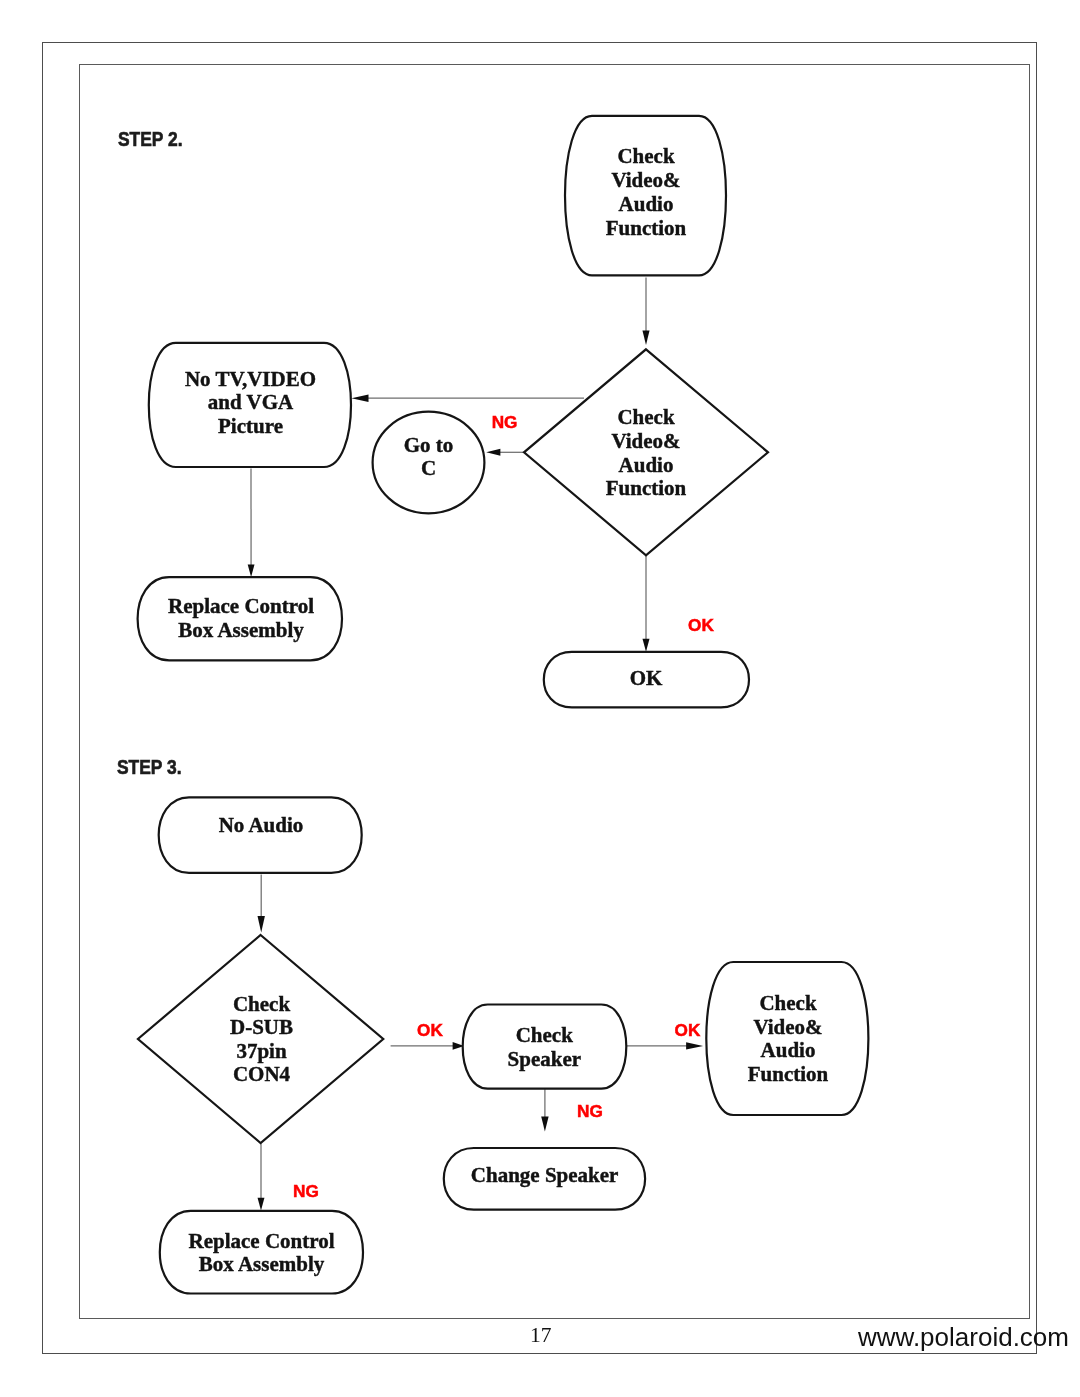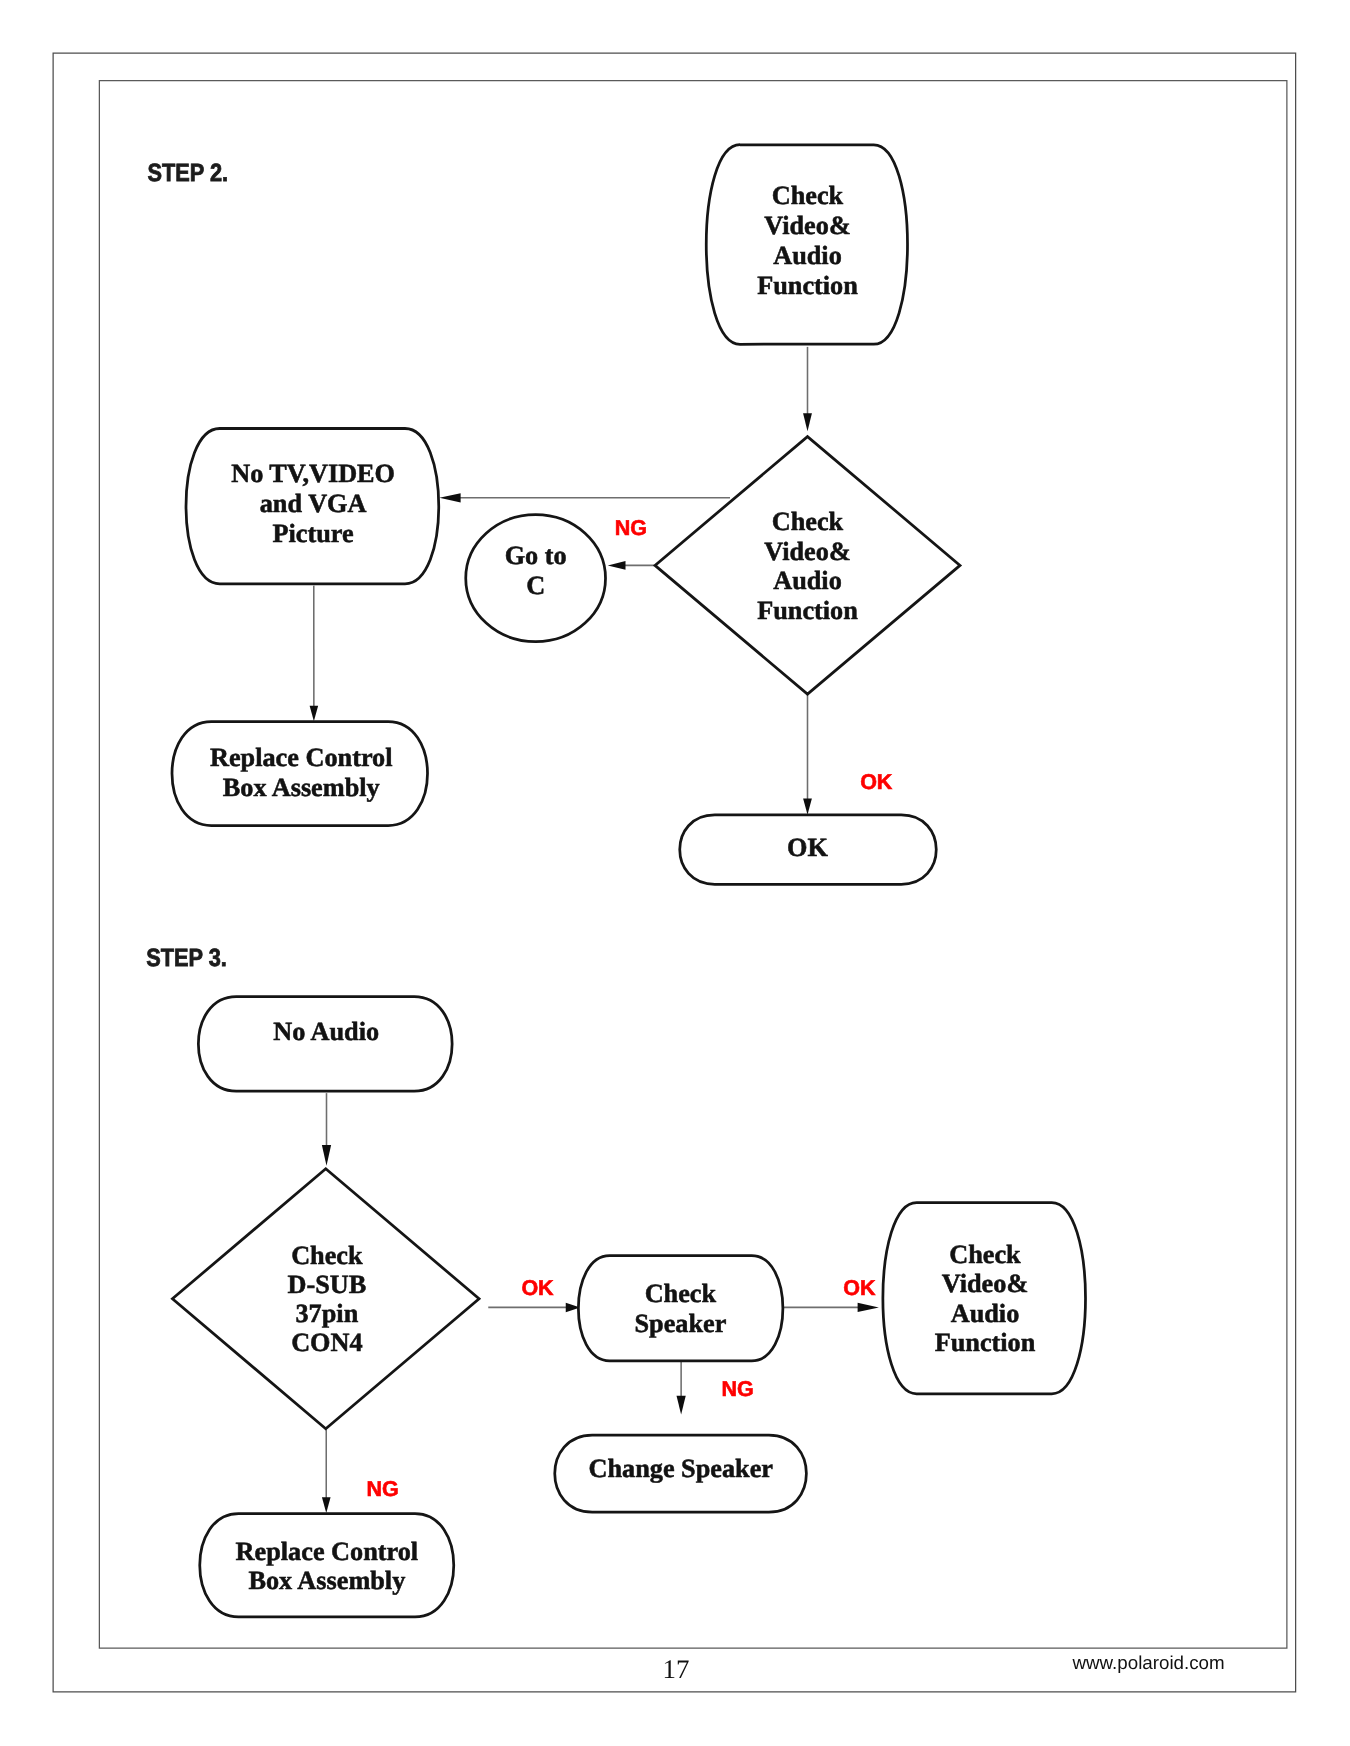--- a/index.html
+++ b/index.html
@@ -2,21 +2,21 @@
 <html><head>
 <meta charset="utf-8">
 <style>
   html,body{margin:0;padding:0;}
   body{width:1080px;height:1397px;background:#ffffff;font-family:"Liberation Serif",serif;overflow:hidden;}
   #page{position:relative;width:1080px;height:993px;transform:translateZ(0);}
   .outer-border{position:absolute;left:42px;top:42px;width:995px;height:1312px;border:1.4px solid #4d4d4d;box-sizing:border-box;}
   .inner-border{position:absolute;left:79px;top:64px;width:951px;height:1255px;border:1.2px solid #5a5a5a;box-sizing:border-box;}
   .step-label{position:absolute;font-family:"Liberation Sans",sans-serif;font-weight:bold;font-size:20px;color:#1c1c1c;-webkit-text-stroke:0.65px #1c1c1c;white-space:nowrap;transform:scaleX(0.87);transform-origin:left top;}
   .footer-num{position:absolute;font-family:"Liberation Serif",serif;font-size:21.5px;color:#111;}
-  .footer-url{position:absolute;font-family:"Liberation Sans",sans-serif;font-size:15px;color:#111;white-space:nowrap;}
+  .footer-url{position:absolute;font-family:"Liberation Sans",sans-serif;font-size:26px;color:#111;white-space:nowrap;}
   svg.flow{position:absolute;left:0;top:0;width:1080px;height:1397px;}
   .nodetext{font-family:"Liberation Serif",serif;font-weight:bold;font-size:21px;fill:#121212;stroke:#121212;stroke-width:0.42;paint-order:stroke;text-anchor:middle;}
   .edgelbl{font-family:"Liberation Sans",sans-serif;font-weight:bold;font-size:17.2px;text-anchor:middle;stroke-width:0.5;paint-order:stroke;}
   .shp{fill:#ffffff;stroke:#151515;stroke-width:2.2;}
   .conn{stroke:#6e6e6e;stroke-width:1.25;fill:none;}
   .ahead{fill:#0d0d0d;stroke:none;}
 </style>
 </head>
 <body>
 

